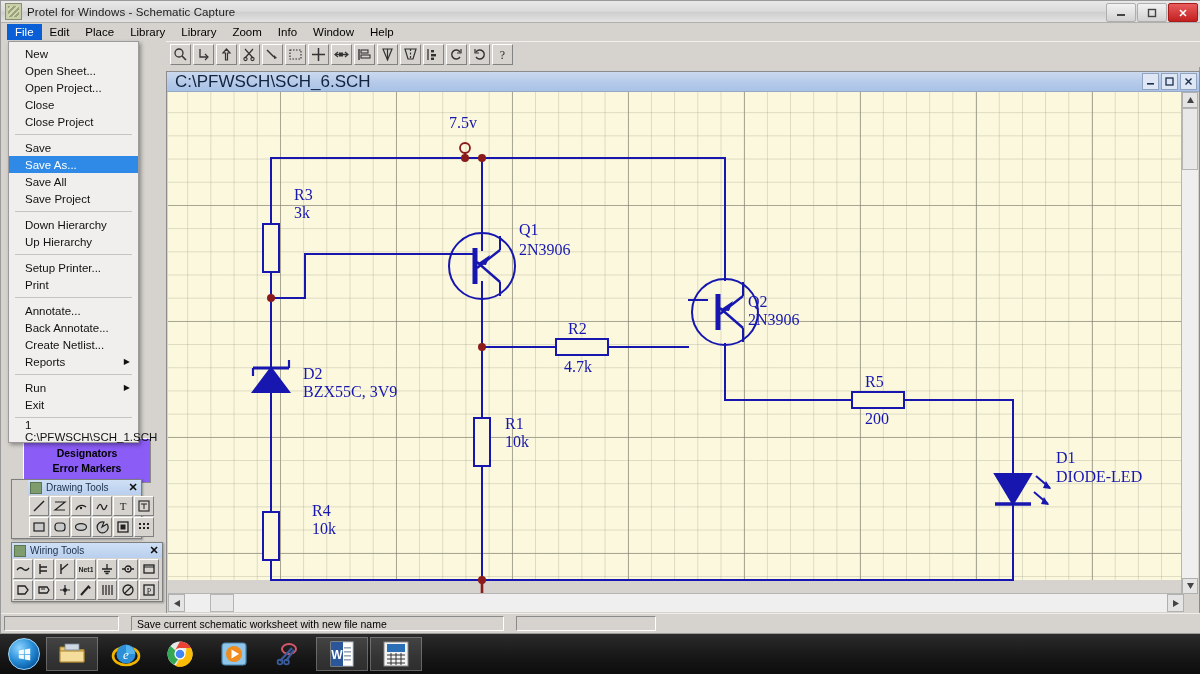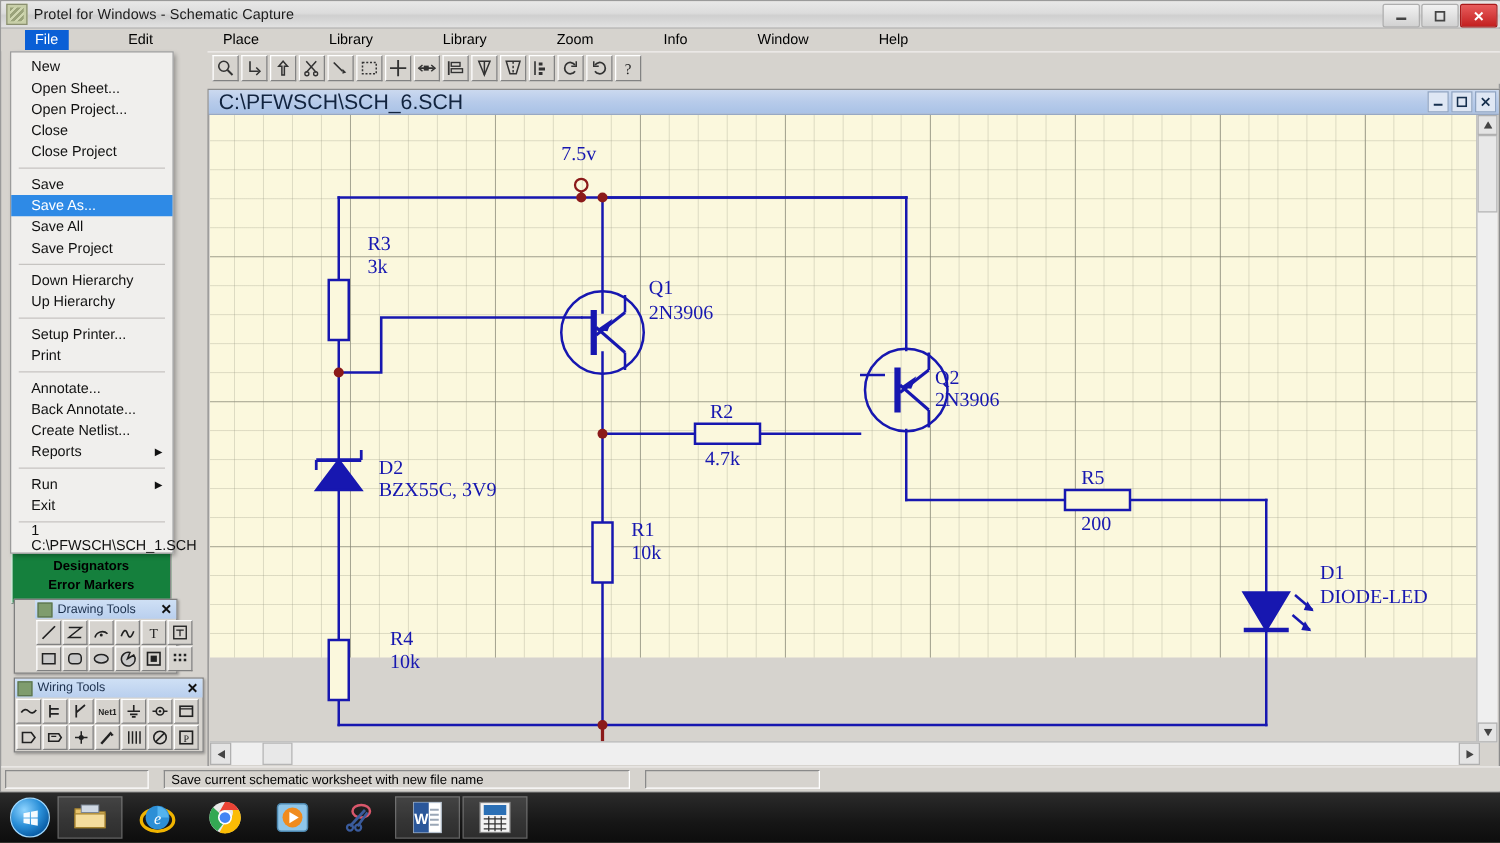--- a/index.html
+++ b/index.html
@@ -17,21 +17,21 @@
   .app-icon:after{content:"";position:absolute;left:2px;top:2px;right:2px;bottom:2px;
        background:repeating-linear-gradient(135deg,#9aa37a 0 2px,#cfd6b0 2px 4px);}
   .title-text{font-size:11.5px;color:#1c1c1c;letter-spacing:.1px;}
   .wbtns{position:absolute;right:3px;top:2px;display:flex;gap:1px;}
   .wbtn{width:28px;height:17px;border:1px solid #aeaeae;background:linear-gradient(180deg,#f2f2f2,#d2d2d2);
        display:flex;align-items:center;justify-content:center;font-size:9px;color:#333;border-radius:2px;}
   .wbtn.close{background:linear-gradient(180deg,#e85c5c,#c32020);border-color:#a81a1a;color:#fff;font-size:11px;}
 
   
   .menubar{position:absolute;left:0;top:22px;width:1200px;height:18px;background:#d6d3ce;
-       display:flex;align-items:center;padding-left:19px;box-sizing:border-box;gap:40px;}
+       display:flex;align-items:center;padding-left:6px;box-sizing:border-box;}
   .menuitem{font-size:11.5px;color:#000;padding:2px 8px;white-space:nowrap;}
   .menuitem.active{background:#0a5fd6;color:#fff;}
 
   
   .toolbar{position:absolute;left:165px;top:40px;width:1035px;height:26px;background:#d6d3ce;
        border-top:1px solid #f2f0ee;display:flex;align-items:center;padding-left:4px;box-sizing:border-box;}
   .tbtn{width:21px;height:21px;margin-right:2px;background:#d6d3ce;
        border-top:1px solid #fff;border-left:1px solid #fff;
        border-right:1px solid #828282;border-bottom:1px solid #828282;
        display:flex;align-items:center;justify-content:center;box-sizing:border-box;}
@@ -53,41 +53,41 @@
   .mdi-title{position:absolute;left:0;top:0;width:100%;height:20px;
        background:linear-gradient(180deg,#cbd9ef 0%,#b7cbea 50%,#a9c2e6 100%);
        display:flex;align-items:center;box-sizing:border-box;border-bottom:1px solid #97a9c4;}
   .mdi-title span{font-size:17px;color:#12243f;padding-left:8px;}
   .mdi-btns{position:absolute;right:2px;top:1px;display:flex;gap:2px;}
   .mdi-btn{width:15px;height:15px;background:#dfe7f4;border:1px solid #8fa4c2;
        display:flex;align-items:center;justify-content:center;font-size:9px;color:#17304f;}
 
   
   .canvas-wrap{position:absolute;left:1px;top:20px;width:1016px;height:502px;overflow:hidden;}
-  .canvas{position:absolute;left:0;top:0;width:1016px;height:434px;background:#fbf8dd;
+  .canvas{position:absolute;left:0;top:0;width:1016px;height:488px;background:#fbf8dd;
       background-image:
         linear-gradient(to right, rgba(150,150,130,.30) 1px, transparent 1px),
         linear-gradient(to bottom, rgba(150,150,130,.30) 1px, transparent 1px),
         linear-gradient(to right, rgba(110,110,95,.55) 1px, transparent 1px),
         linear-gradient(to bottom, rgba(110,110,95,.55) 1px, transparent 1px);
       background-size:23.2px 23.2px, 23.2px 23.2px, 116px 116px, 116px 116px;
       background-position:-4px -3px,-4px -3px,-4px -3px,-4px -3px;}
   .canvas svg{position:absolute;left:0;top:0;}
 
   
   .vsb{position:absolute;right:1px;top:20px;width:16px;height:502px;background:#efefef;
        border-left:1px solid #b5b5b5;}
   .hsb{position:absolute;left:1px;bottom:1px;width:1016px;height:18px;background:#efefef;
        border-top:1px solid #b5b5b5;}
   .sb-arrow{position:absolute;background:#e4e4e4;border:1px solid #b0b0b0;
        display:flex;align-items:center;justify-content:center;font-size:7px;color:#444;box-sizing:border-box;}
   .sb-thumb{position:absolute;background:#e8e8e8;border:1px solid #b5b5b5;box-sizing:border-box;}
 
   
-  .desig{position:absolute;left:8px;top:437px;width:128px;height:45px;background:#15803d;
+  .desig{position:absolute;left:22px;top:437px;width:128px;height:45px;background:#8b5cf6;
        border-top:1px solid #fff;border-left:1px solid #fff;border-right:1px solid #8a8a8a;
        border-bottom:1px solid #8a8a8a;box-sizing:border-box;z-index:40;
        display:flex;flex-direction:column;align-items:center;justify-content:center;}
   .desig div{font-size:10.5px;font-weight:bold;color:#000;line-height:15px;}
 
   .palette{position:absolute;background:#d6d3ce;border:1px solid #7e7e7e;z-index:45;
        box-shadow:1px 1px 2px rgba(0,0,0,.3);box-sizing:border-box;}
   .pal-head{height:15px;background:linear-gradient(180deg,#cfe0f5,#b9cfee);display:flex;
        align-items:center;padding:0 2px;box-sizing:border-box;}
   .pal-head .pic{width:10px;height:10px;background:#7f9c6e;border:1px solid #5d7550;margin-right:4px;}

